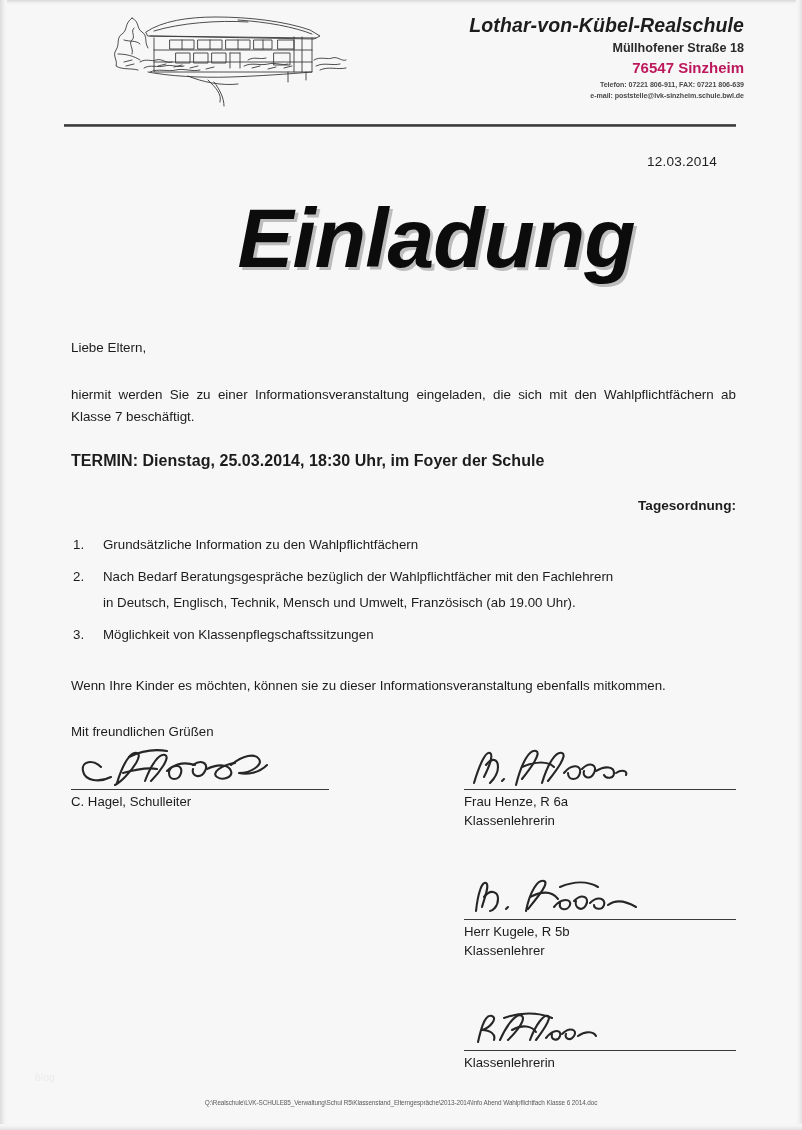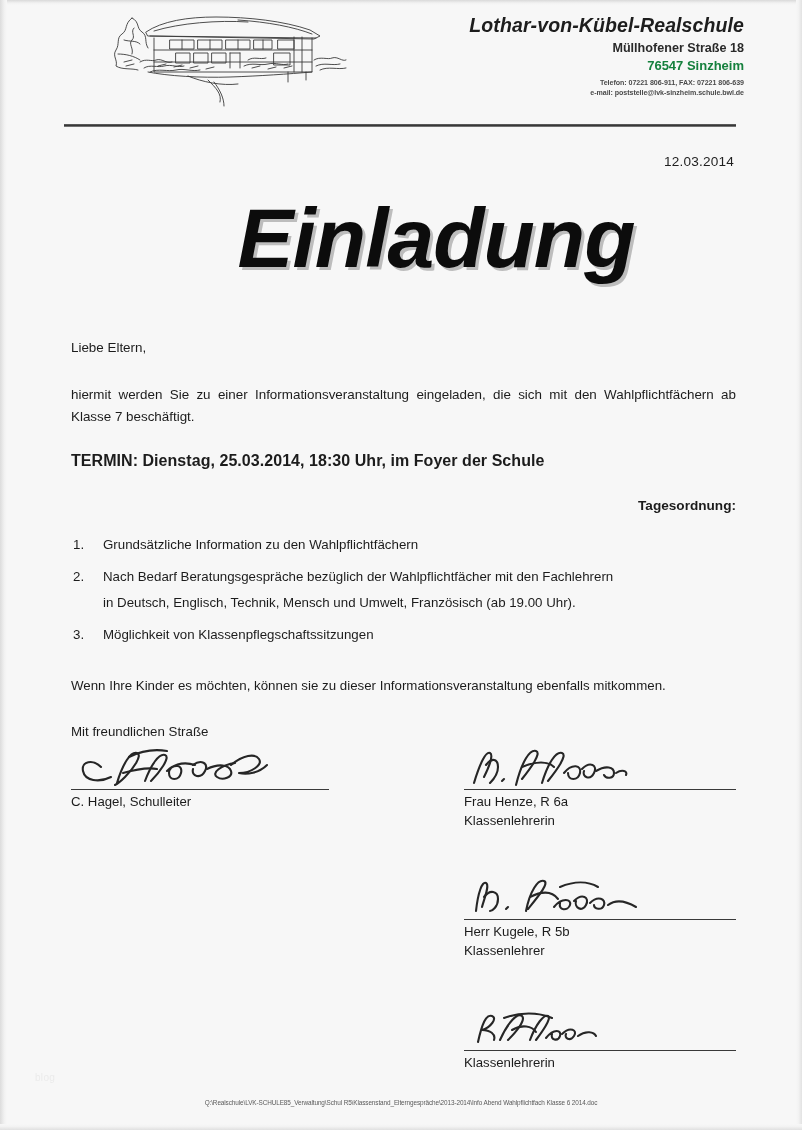--- a/index.html
+++ b/index.html
@@ -80,24 +80,24 @@
     white-space: nowrap;
   }
   .school-street {
     font-size: 12.6px;
     font-weight: bold;
     line-height: 1.45;
     margin-top: 3px;
     color: #2a2a2a;
   }
   .school-city {
-    font-size: 13px;
+    font-size: 15px;
     font-weight: bold;
     line-height: 1.3;
-    color: #15803d;
+    color: #be185d;
   }
   .school-phone, .school-email {
     font-size: 7.1px;
     font-weight: bold;
     line-height: 1.5;
     color: #4a4a4a;
     letter-spacing: -0.05px;
   }
   .school-phone { margin-top: 3px; }
 
@@ -106,21 +106,21 @@
     left: 64px;
     top: 124px;
     width: 672px;
     height: 3px;
     background: linear-gradient(to bottom, #6f6f6f 0, #2f2f2f 45%, #8d8d8d 100%);
   }
 
   
   .doc-date {
     position: absolute;
-    right: 68px;
+    right: 85px;
     top: 154px;
     font-size: 13.6px;
     color: #1f1f1f;
     letter-spacing: 0.2px;
   }
 
   
   .title {
     position: absolute;
     left: 0;
@@ -366,21 +366,21 @@
           <span>Nach Bedarf Beratungsgespräche bezüglich der Wahlpflichtfächer mit den Fachlehrern</span>
           <span class="agenda-sub">in Deutsch, Englisch, Technik, Mensch und Umwelt, Französisch (ab 19.00 Uhr).</span>
         </li>
         <li class="agenda-item">
           <span class="agenda-num">3.</span>
           <span>Möglichkeit von Klassenpflegschaftssitzungen</span>
         </li>
       </ul>
 
       <div class="closing">Wenn Ihre Kinder es möchten, können sie zu dieser Informationsveranstaltung ebenfalls mitkommen.</div>
-      <div class="regards">Mit freundlichen Straße</div>
+      <div class="regards">Mit freundlichen Grüßen</div>
     </div>
 
     <div class="sig-left">
       <div class="sig-block">
         <div class="sig-ink">
           <svg viewBox="0 0 258 48" xmlns="http://www.w3.org/2000/svg">
             <g fill="none" stroke="#262626" stroke-width="2.1" stroke-linecap="round" stroke-linejoin="round">
               <path d="M30 24 C22 16 10 18 12 28 C14 38 28 40 40 34"></path>
               <path d="M46 40 C52 20 60 8 66 10 C72 12 62 26 54 34 C48 40 44 42 44 42"></path>
               <path d="M52 30 C66 26 76 24 86 26"></path>

